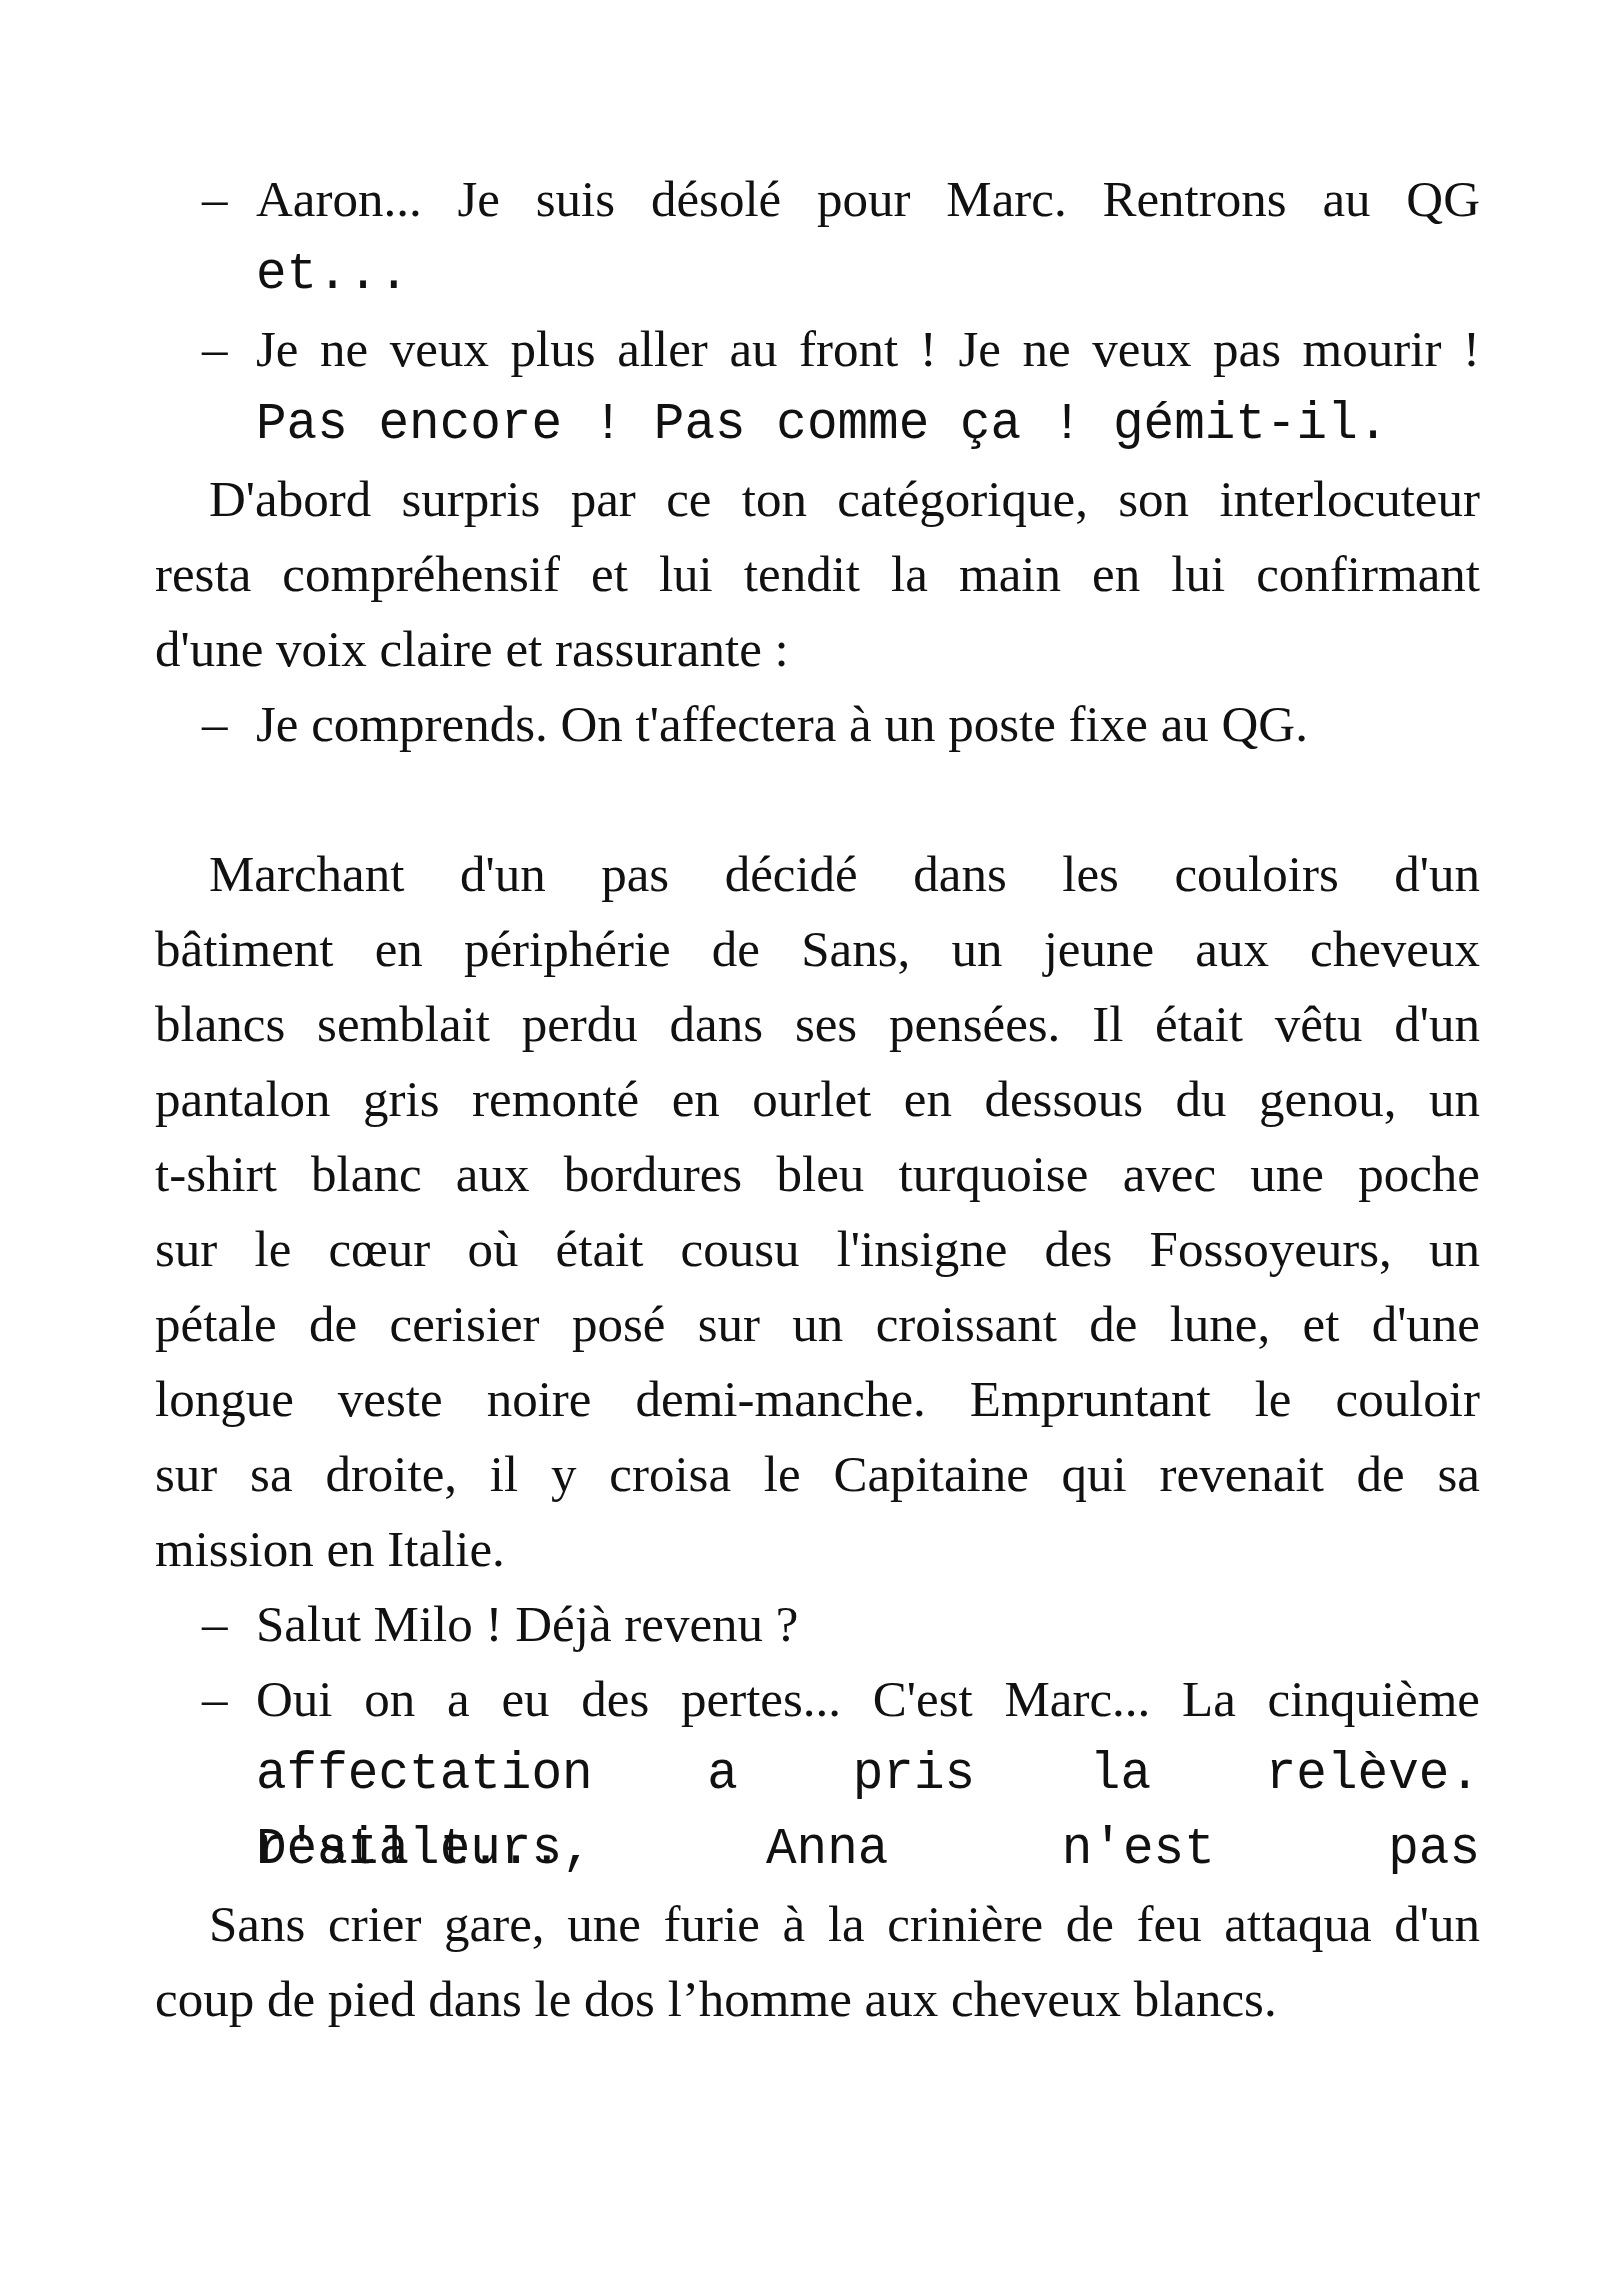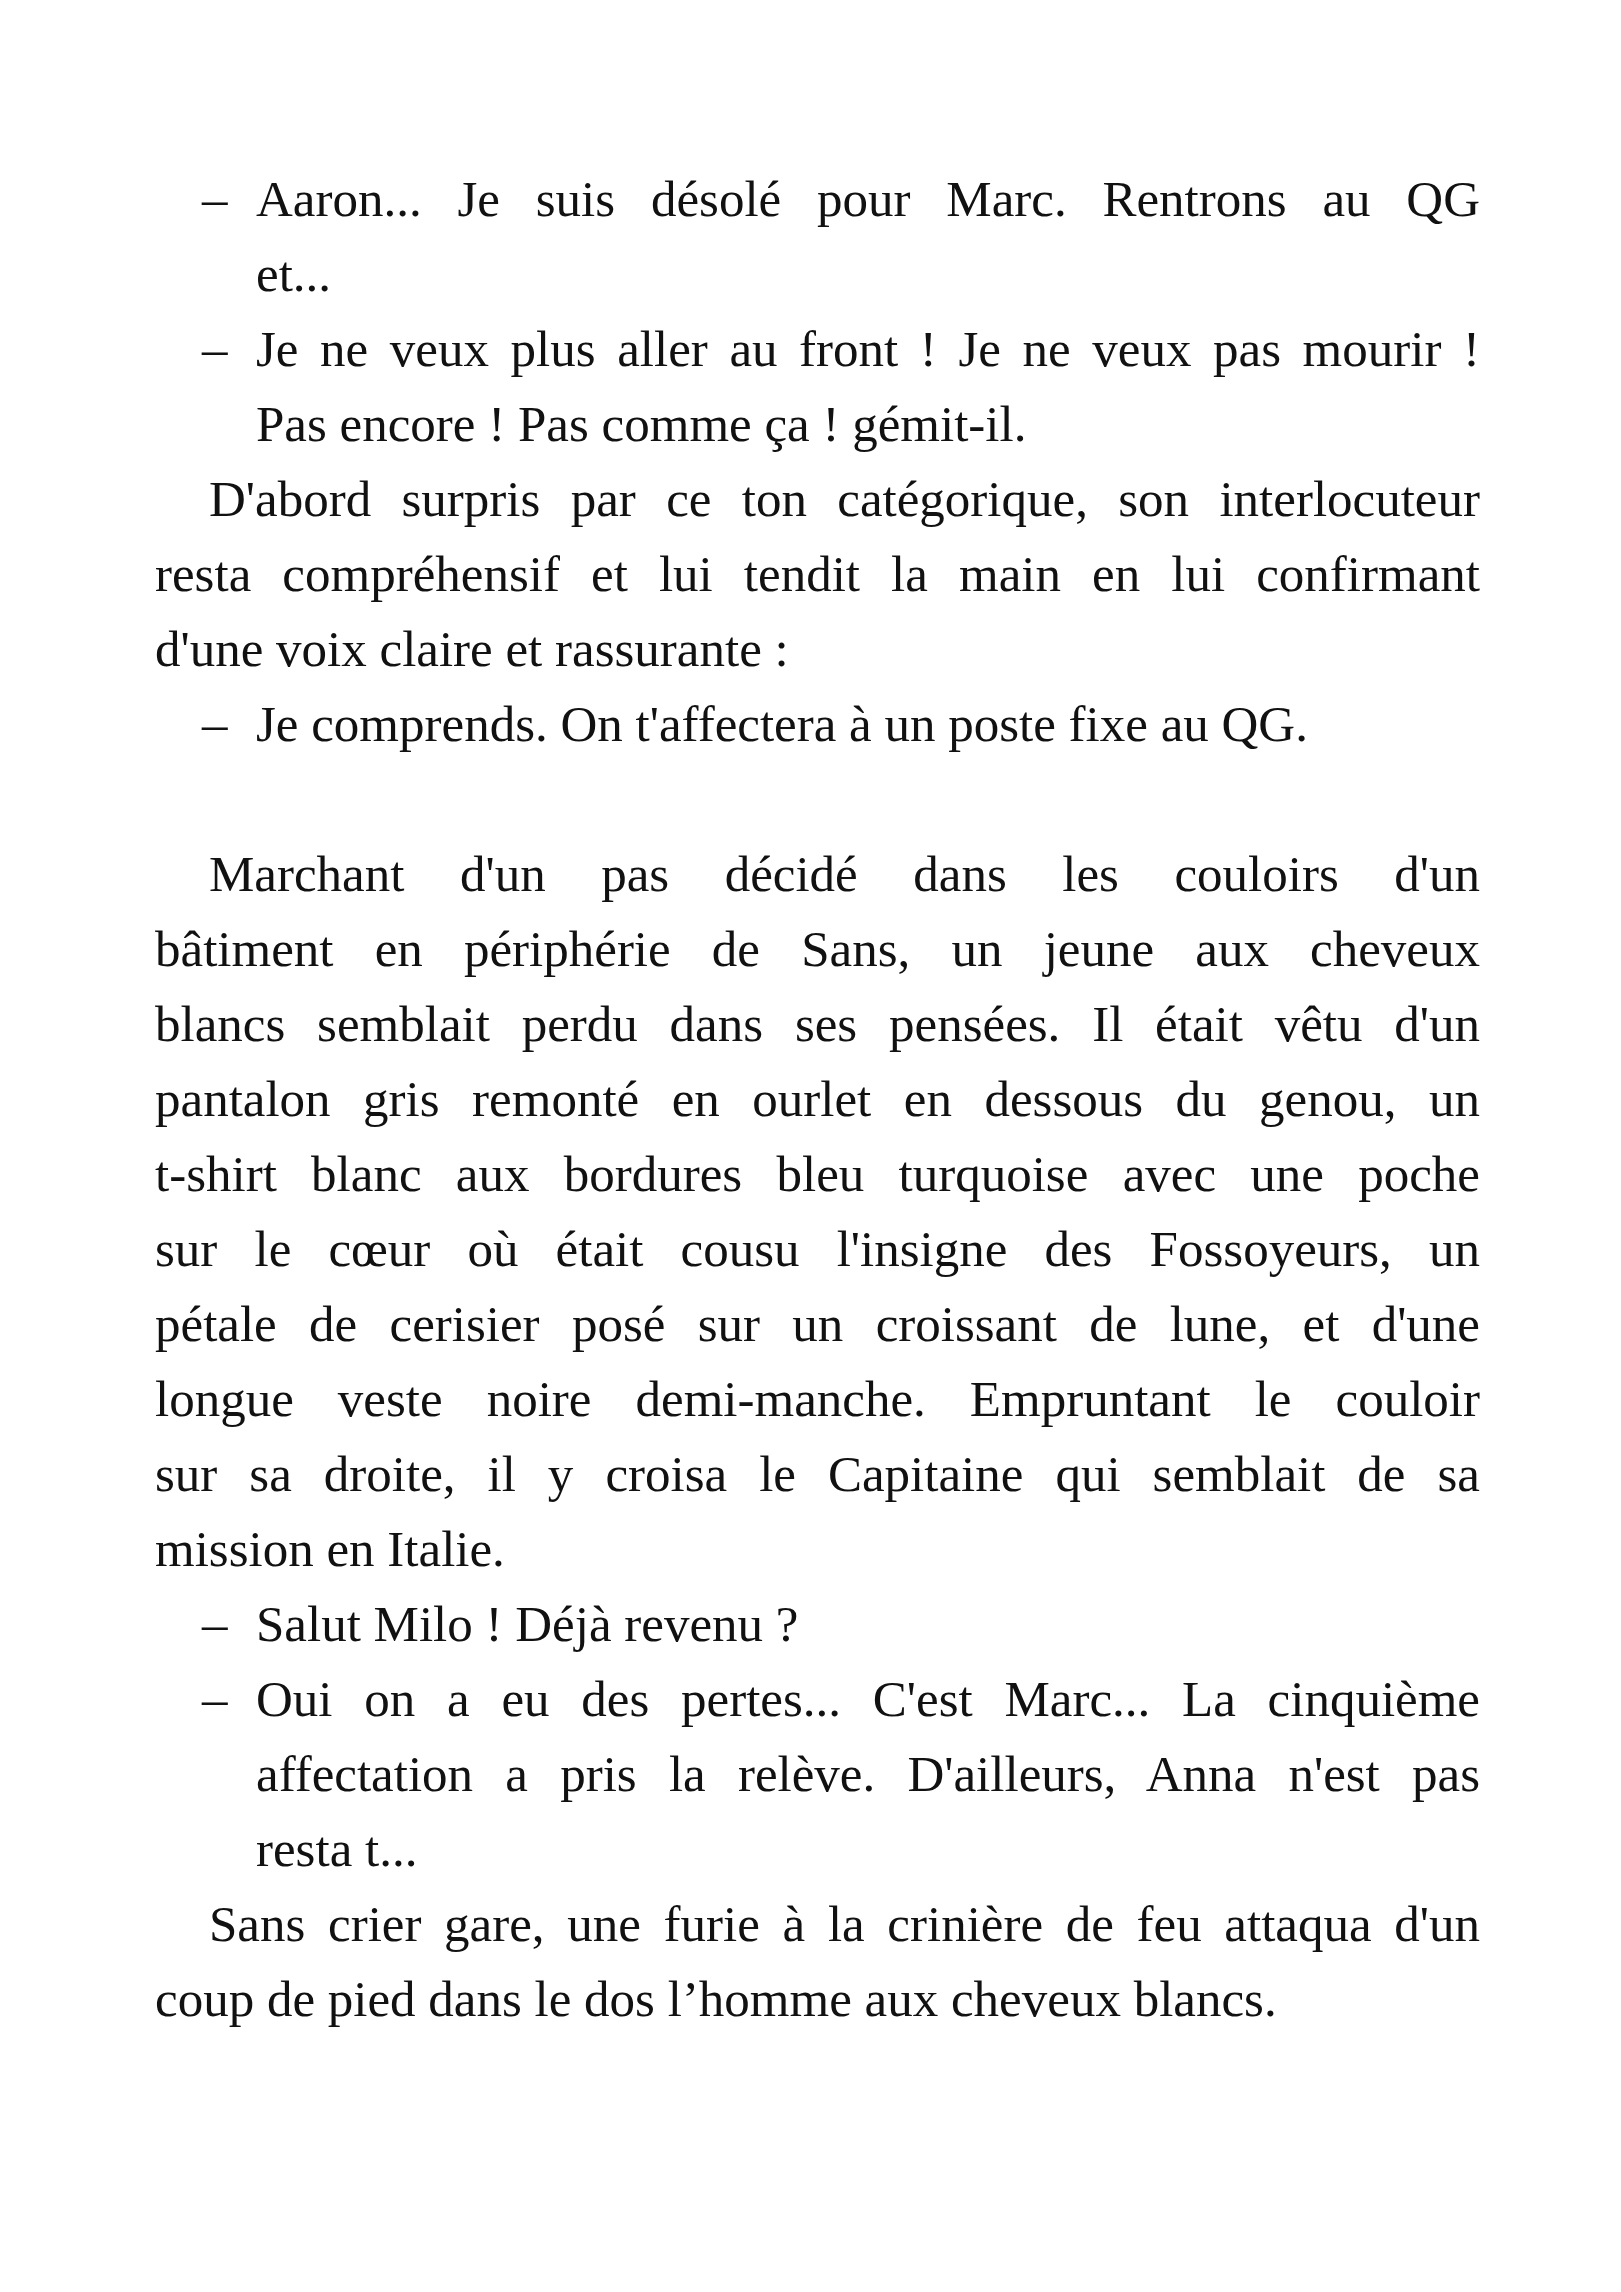--- a/index.html
+++ b/index.html
@@ -6,21 +6,21 @@
     body { width: 1621px; height: 2293px; position: relative; overflow: hidden; }
     .page {
       position: absolute; left: 155px; top: 162px; width: 1325px;
       font-family: "Liberation Serif", "DejaVu Serif", serif;
       font-size: 51px; line-height: 75px; color: #111111;
     }
     .line { white-space: nowrap; height: 75px; position: relative; }
     .justify { text-align: justify; text-align-last: justify; white-space: normal; }
     .dash-line { padding-left: 101px; }
     .dash { position: absolute; left: 47px; top: 0; width: 31px; }
-    .cont { padding-left: 101px; }
+    .cont { padding-left: 101px; font-family: Liberation Mono, monospace; }
     .indent { padding-left: 54px; }
     .blank { height: 75px; }
   </style>
 </head>
 <body>
 
 <div class="page" id="page">
     <div class="line justify dash-line"><span class="dash">–</span><span>Aaron... Je suis désolé pour Marc. Rentrons au QG</span></div>
     <div class="line cont"><span>et...</span></div>
     <div class="line justify dash-line"><span class="dash">–</span><span>Je ne veux plus aller au front ! Je ne veux pas mourir !</span></div>
@@ -31,21 +31,21 @@
     <div class="line dash-line"><span class="dash">–</span><span>Je comprends. On t'affectera à un poste fixe au QG.</span></div>
     <div class="blank"></div>
     <div class="line justify indent"><span>Marchant d'un pas décidé dans les couloirs d'un</span></div>
     <div class="line justify"><span>bâtiment en périphérie de Sans, un jeune aux cheveux</span></div>
     <div class="line justify"><span>blancs semblait perdu dans ses pensées. Il était vêtu d'un</span></div>
     <div class="line justify"><span>pantalon gris remonté en ourlet en dessous du genou, un</span></div>
     <div class="line justify"><span>t-shirt blanc aux bordures bleu turquoise avec une poche</span></div>
     <div class="line justify"><span>sur le cœur où était cousu l'insigne des Fossoyeurs, un</span></div>
     <div class="line justify"><span>pétale de cerisier posé sur un croissant de lune, et d'une</span></div>
     <div class="line justify"><span>longue veste noire demi-manche. Empruntant le couloir</span></div>
-    <div class="line justify"><span>sur sa droite, il y croisa le Capitaine qui semblait de sa</span></div>
+    <div class="line justify"><span>sur sa droite, il y croisa le Capitaine qui revenait de sa</span></div>
     <div class="line"><span>mission en Italie.</span></div>
     <div class="line dash-line"><span class="dash">–</span><span>Salut Milo ! Déjà revenu ?</span></div>
     <div class="line justify dash-line"><span class="dash">–</span><span>Oui on a eu des pertes... C'est Marc... La cinquième</span></div>
     <div class="line justify cont"><span>affectation a pris la relève. D'ailleurs, Anna n'est pas</span></div>
     <div class="line cont"><span>resta t...</span></div>
     <div class="line justify indent"><span>Sans crier gare, une furie à la crinière de feu attaqua d'un</span></div>
     <div class="line"><span>coup de pied dans le dos l’homme aux cheveux blancs.</span></div>
   </div>
 
 

